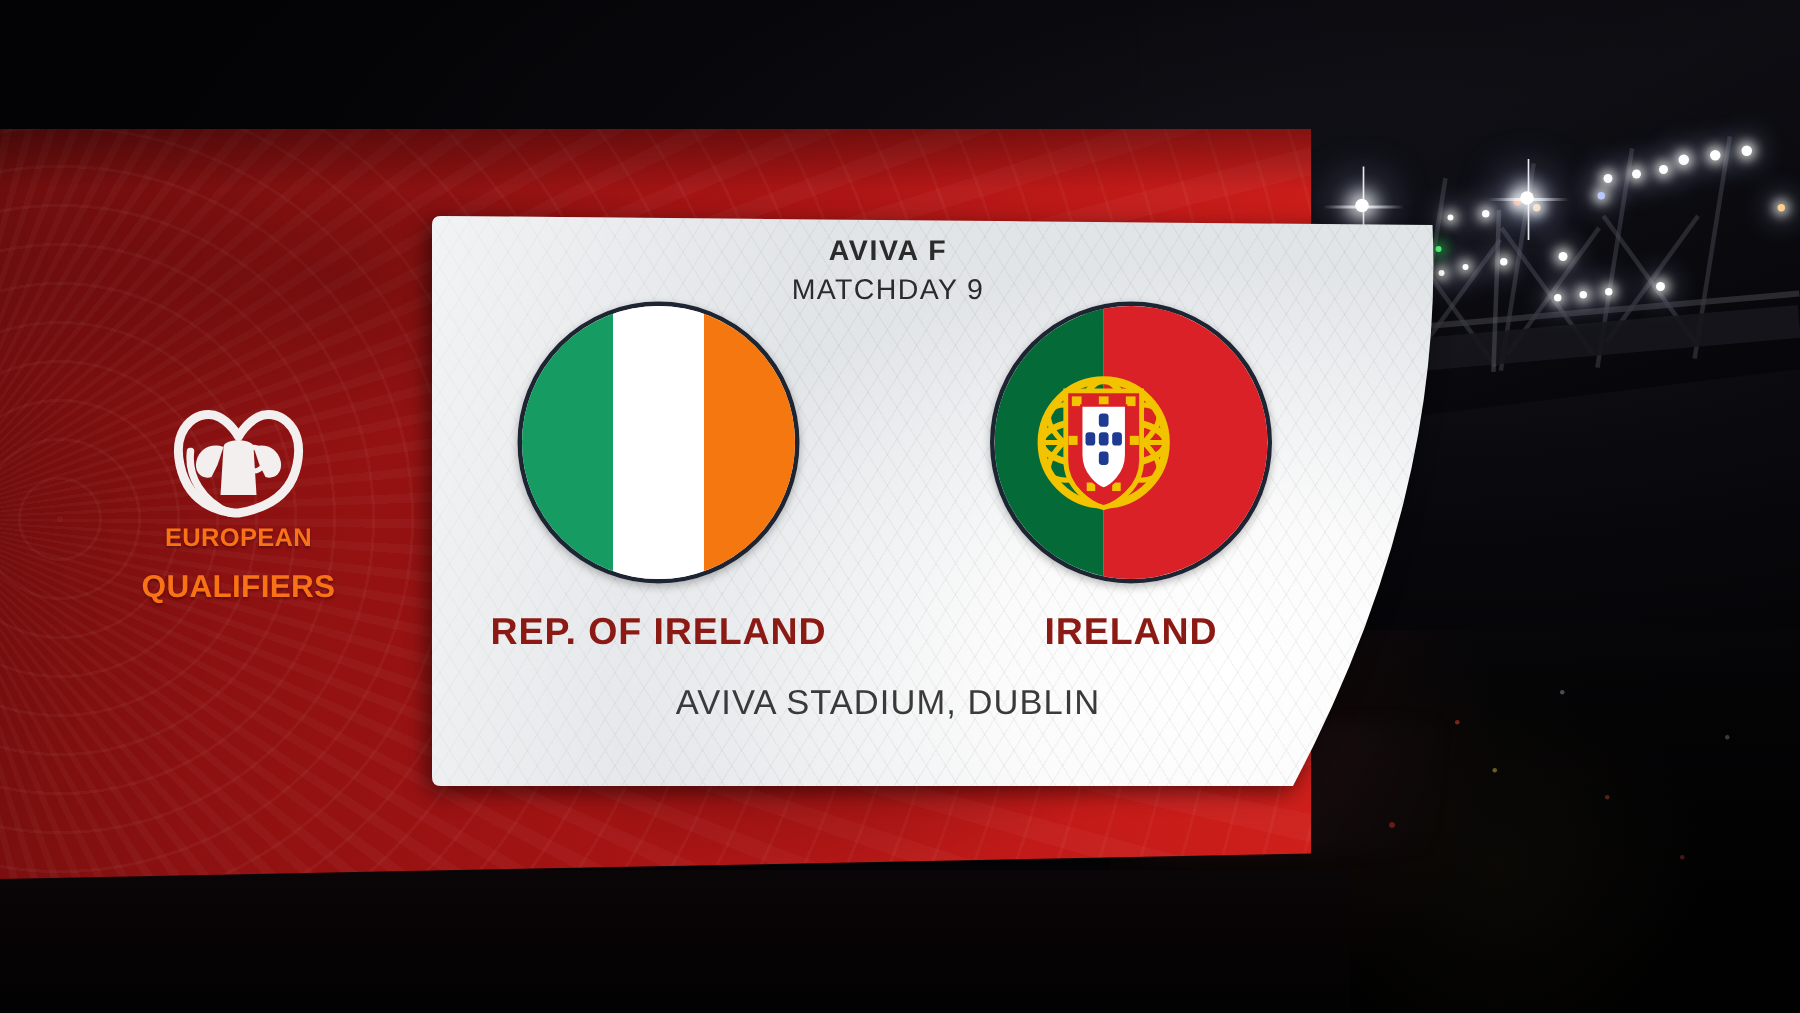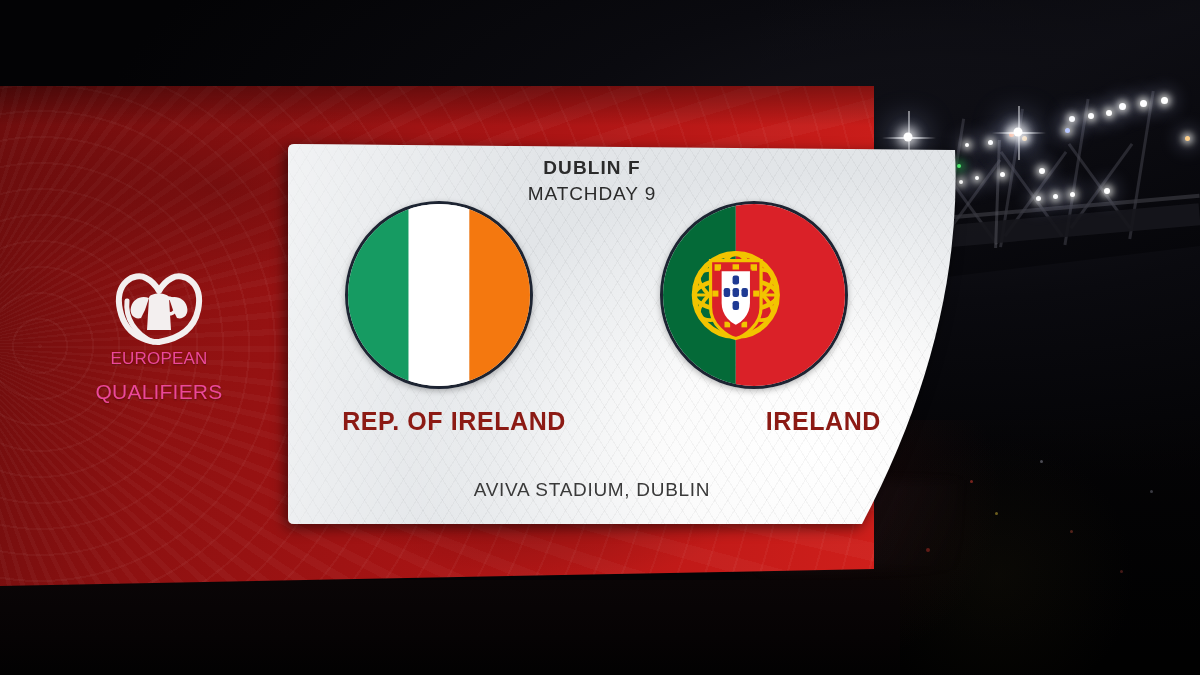--- a/index.html
+++ b/index.html
@@ -55,21 +55,21 @@
       background:
         radial-gradient(ellipse 40% 30% at 25% 20%, rgba(0,0,0,.18), rgba(0,0,0,0) 70%),
         radial-gradient(ellipse 35% 25% at 62% 82%, rgba(0,0,0,.20), rgba(0,0,0,0) 70%),
         radial-gradient(ellipse 30% 20% at 80% 35%, rgba(255,255,255,.05), rgba(0,0,0,0) 70%);}
   #banner .topshade{position:absolute;left:0;top:0;width:100%;height:40px;
       background:linear-gradient(180deg,rgba(0,0,0,.35),rgba(0,0,0,0));}
 
   
   #logo-block{position:absolute;left:84px;top:268px;width:150px;height:135px;text-align:center;}
   #logo-mark{width:100px;height:78px;margin:0 auto;display:block;}
-  #logo-words{margin-top:4px;color:#ec4899;font-weight:normal;line-height:1.02;
+  #logo-words{margin-top:4px;color:#f97316;font-weight:bold;line-height:1.02;
       letter-spacing:.2px;text-shadow:0 1px 2px rgba(0,0,0,.35);}
   #logo-words .l1{font-size:17px;display:block;}
   #logo-words .l2{font-size:21px;display:block;margin-top:14px;}
 
   
   #card-wrap{position:absolute;left:0;top:0;width:1200px;height:675px;
       filter:drop-shadow(-3px 4px 7px rgba(0,0,0,.55));}
   #card{position:absolute;left:282px;top:143px;width:684px;height:392px;}
   #card .face{position:absolute;inset:0;
       background:
@@ -88,27 +88,27 @@
   .hdr .matchday{font-size:19px;font-weight:normal;letter-spacing:.9px;margin-top:4px;text-align:center;}
 
   .flagwrap{position:absolute;width:188px;height:188px;}
   .flagwrap.home{left:63px;top:58px;}
   .flagwrap.away{left:378px;top:58px;}
   .flagdisc{position:absolute;inset:0;border-radius:50%;overflow:hidden;
       border:3px solid #1d2432;box-sizing:border-box;
       box-shadow:0 2px 6px rgba(0,0,0,.28), inset 0 0 0 2px rgba(255,255,255,.85);}
   .flagdisc svg{display:block;width:100%;height:100%;}
 
-  .tname{position:absolute;top:264px;text-align:right;color:#8c1a14;
+  .tname{position:absolute;top:264px;text-align:center;color:#8c1a14;
       font-size:25px;font-weight:bold;letter-spacing:.6px;}
   .tname.home{left:30px;width:254px;}
   .tname.away{left:345px;width:254px;}
 
   .venue{position:absolute;left:0;top:312px;width:620px;text-align:center;
-      color:#3a3a3a;font-size:19px;letter-spacing:.7px;margin-top:24px;}
+      color:#3a3a3a;font-size:23px;letter-spacing:.7px;}
 </style>
 </head>
 <body>
 
 <div id="stage">
 
   <div class="bg-base"></div>
   <div class="bg-roof"></div>
 
   <div>
@@ -197,21 +197,21 @@
       <span class="l2">QUALIFIERS</span>
     </div>
   </div>
 
   <div id="card-wrap">
     <div id="card">
       <div class="face"></div>
       <div class="edge-hi"></div>
 
       <div class="hdr">
-        <div class="group">DUBLIN F</div>
+        <div class="group">AVIVA F</div>
         <div class="matchday">MATCHDAY 9</div>
       </div>
 
       <div class="flagwrap home">
         <div class="flagdisc">
           <svg viewBox="0 0 90 90" preserveAspectRatio="xMidYMid slice">
             <rect x="0" y="0" width="30" height="90" fill="#169b62"></rect>
             <rect x="30" y="0" width="30" height="90" fill="#ffffff"></rect>
             <rect x="60" y="0" width="30" height="90" fill="#f4780f"></rect>
           </svg>

